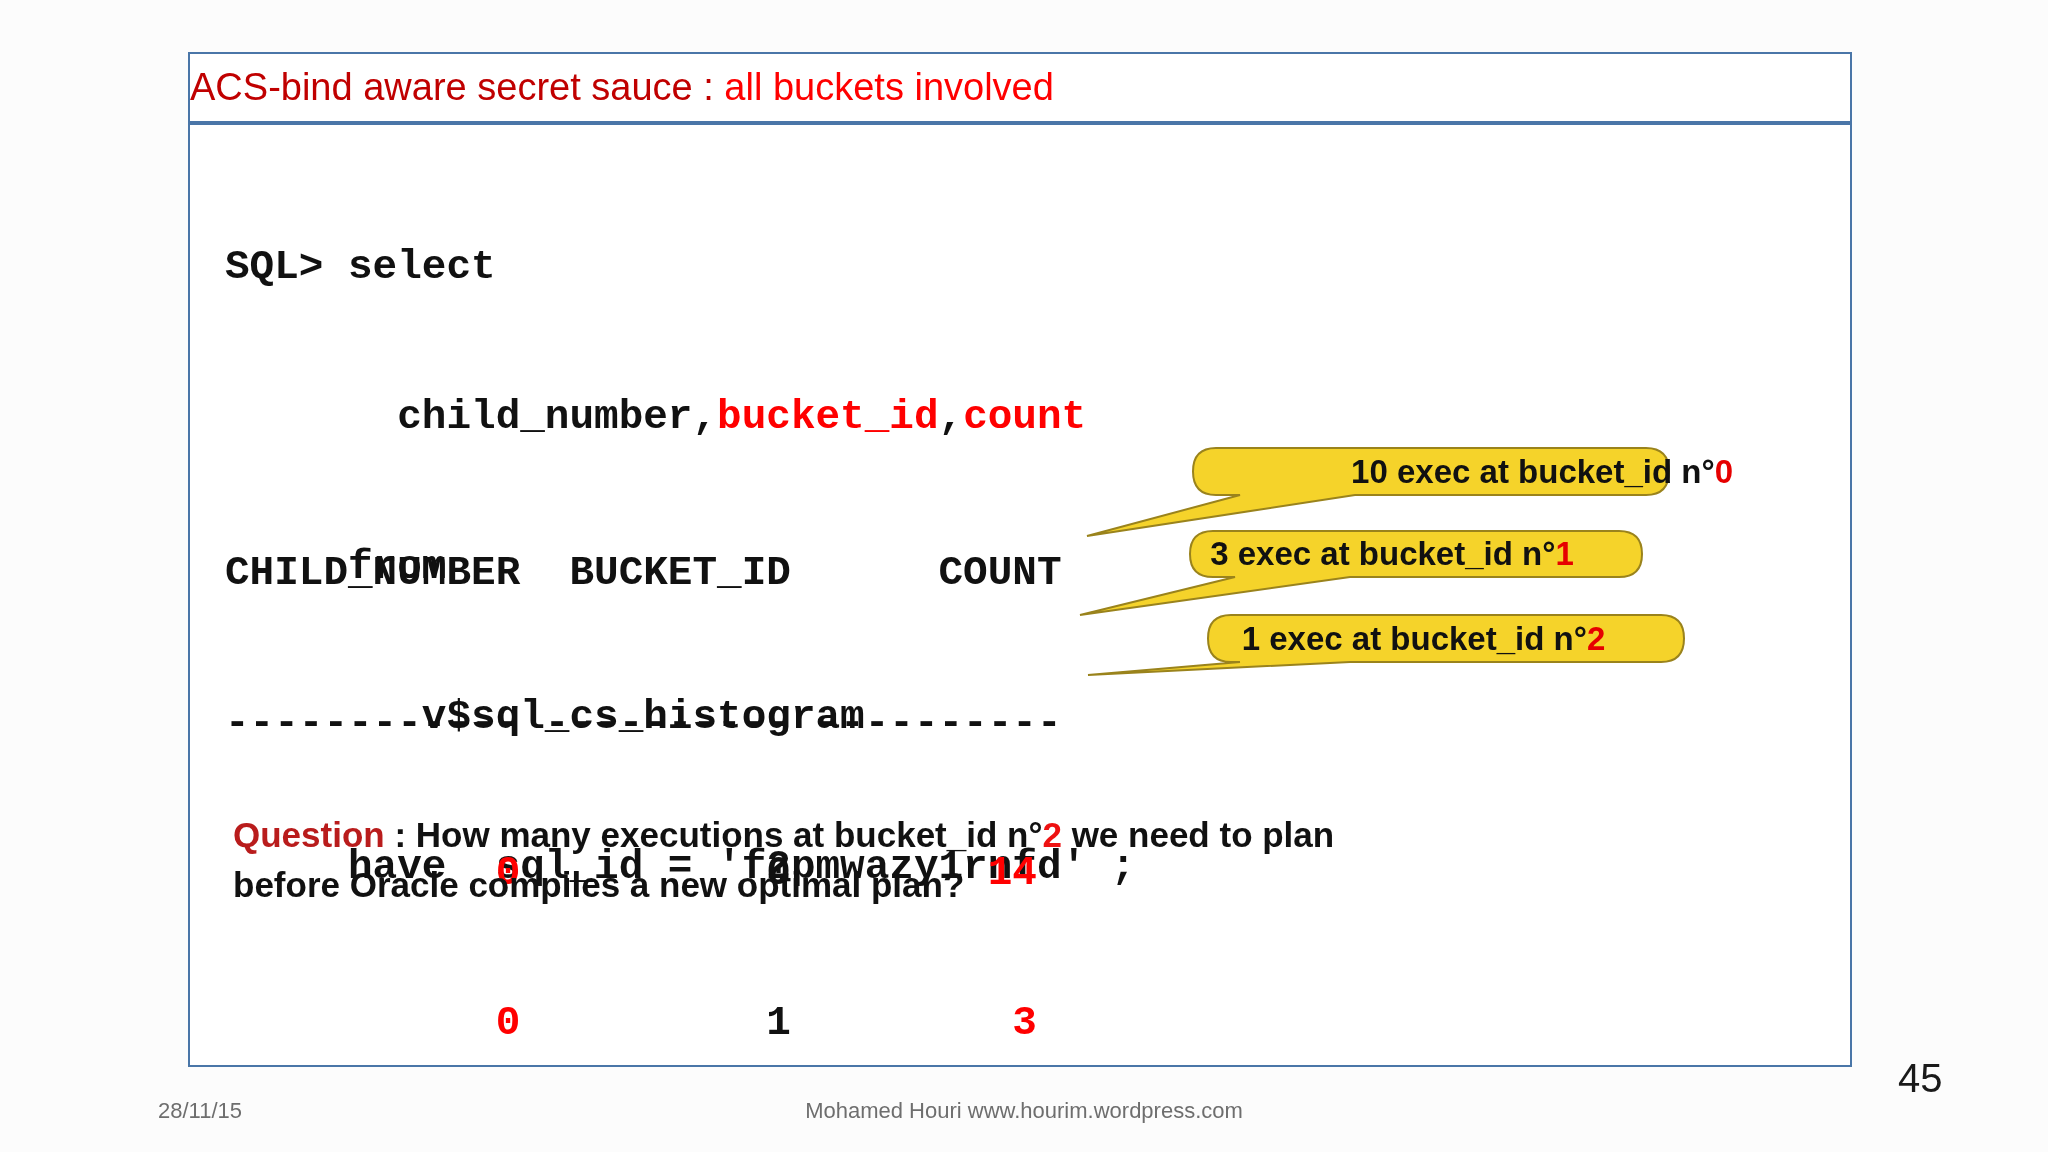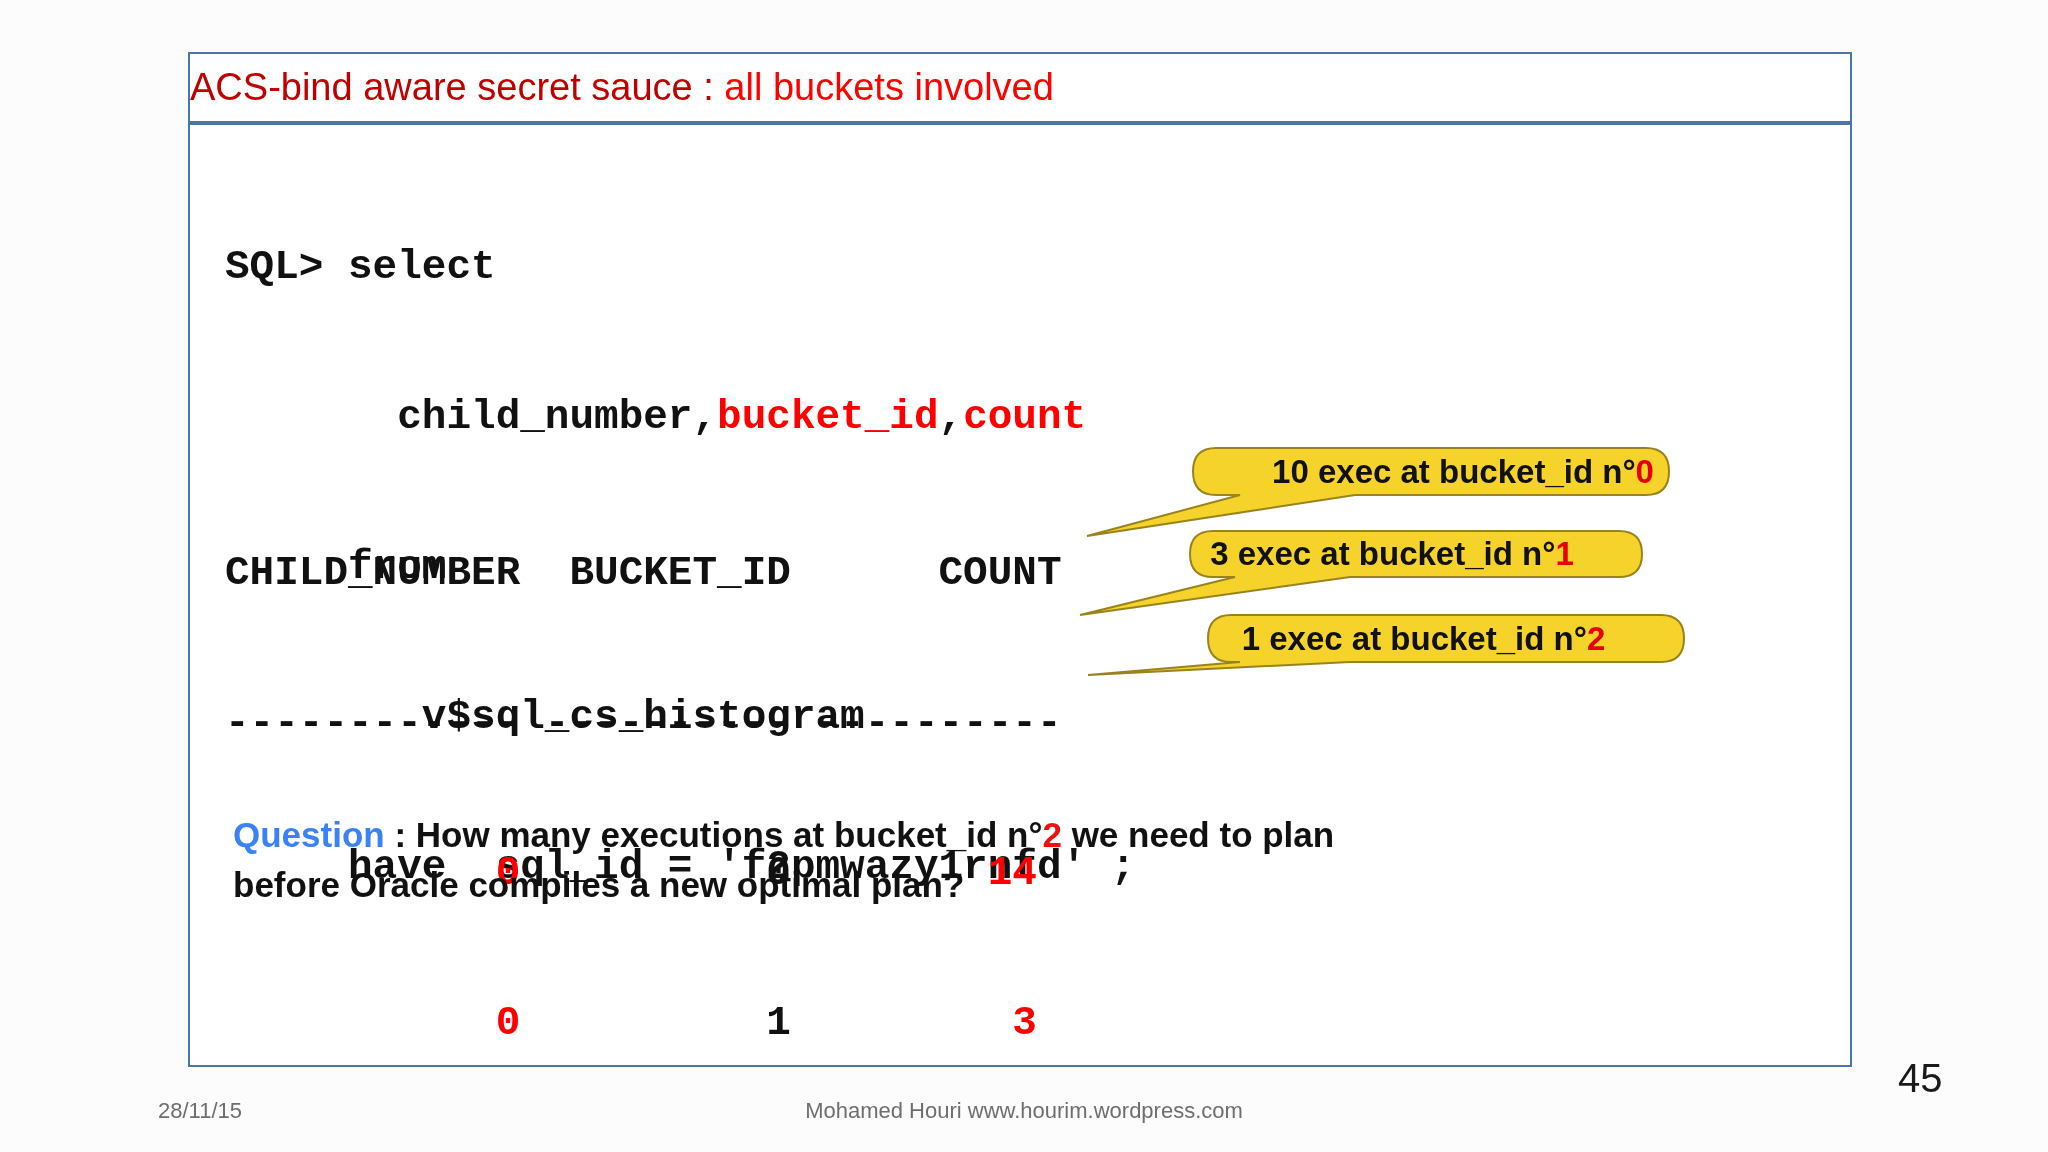--- a/index.html
+++ b/index.html
@@ -33,21 +33,21 @@
   .callout-svg path { stroke:#9a831c; stroke-width:2px; }
   .callout-label {
     position:absolute; display:flex; align-items:center; justify-content:center;
     font-size:33px; font-weight:bold; color:#111111; white-space:pre;
   }
   .callout-label .num { color:#e60000; }
   .question {
     position:absolute; left:233px; top:810px; width:1420px;
     font-size:35px; font-weight:bold; line-height:1.42; color:#111111;
   }
-  .question .q-label { color:#3b82f6; }
+  .question .q-label { color:#b91c1c; }
   .question .q-num { color:#ee1111; }
   .footer-date {
     position:absolute; left:158px; top:1098px;
     font-size:22px; color:#6e6e6e;
   }
   .footer-credit {
     position:absolute; left:0; top:1098px; width:100%; text-align:center;
     font-size:22px; color:#6e6e6e;
   }
   .page-number {
@@ -78,21 +78,21 @@
     <div>CHILD_NUMBER  BUCKET_ID      COUNT</div>
     <div>------------ ---------- ----------</div>
     <div><span class="red">           0</span><span>          0</span><span class="red">        14</span></div>
     <div><span class="red">           0</span><span>          1</span><span class="red">         3</span></div>
     <div><span class="red">           0</span><span>          2</span><span class="red">         1</span></div>
   </div>
 
   <svg class="callout-svg" style="left:1075px; top:446px;" width="620" height="100" viewBox="0 0 620 100">
     <path d="M 141 2 H 571 Q 594 2 594 25.5 Q 594 49 571 49 H 280 L 12 90 L 165 49 H 141 Q 118 49 118 25.5 Q 118 2 141 2 Z" fill="#f5d32a"></path>
   </svg>
-  <div class="callout-label" style="left:1193px; top:448px; width:540px; height:47px;"><span>10 exec at bucket_id n°</span><span class="num">0</span></div>
+  <div class="callout-label" style="left:1193px; top:448px; width:540px; height:47px;justify-content:flex-end;"><span>10 exec at bucket_id n°</span><span class="num">0</span></div>
 
   <svg class="callout-svg" style="left:1070px; top:529px;" width="620" height="100" viewBox="0 0 620 100">
     <path d="M 143 2 H 549 Q 572 2 572 25 Q 572 48 549 48 H 280 L 10 86 L 165 48 H 143 Q 120 48 120 25 Q 120 2 143 2 Z" fill="#f5d32a"></path>
   </svg>
   <div class="callout-label" style="left:1190px; top:531px; width:404px; height:46px;"><span>3 exec at bucket_id n°</span><span class="num">1</span></div>
 
   <svg class="callout-svg" style="left:1080px; top:613px;" width="620" height="100" viewBox="0 0 620 100">
     <path d="M 151 2 H 581 Q 604 2 604 25.5 Q 604 49 581 49 H 270 L 8 62 L 160 49 H 151 Q 128 49 128 25.5 Q 128 2 151 2 Z" fill="#f5d32a"></path>
   </svg>
   <div class="callout-label" style="left:1208px; top:615px; width:431px; height:47px;"><span>1 exec at bucket_id n°</span><span class="num">2</span></div>

